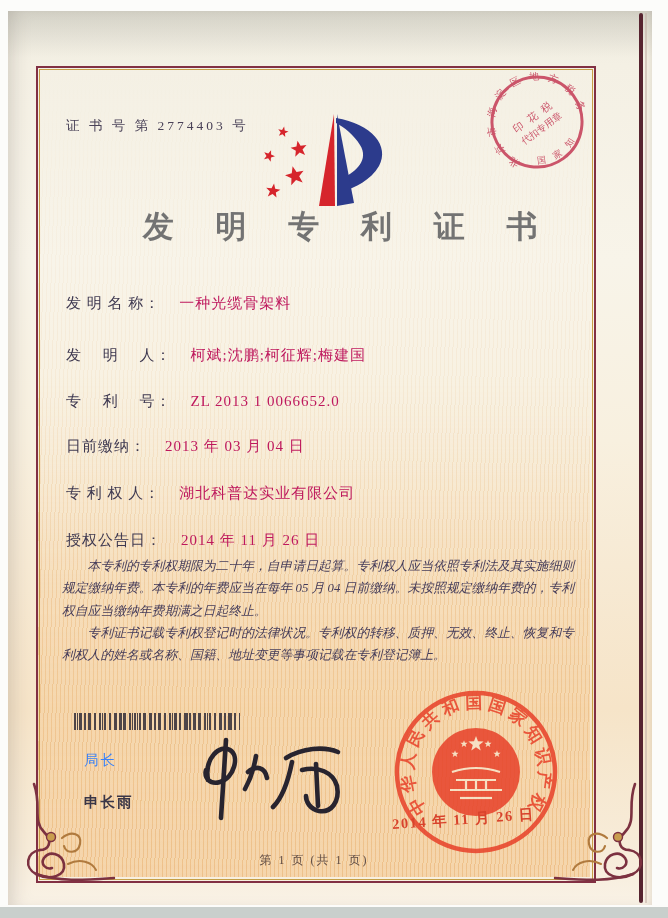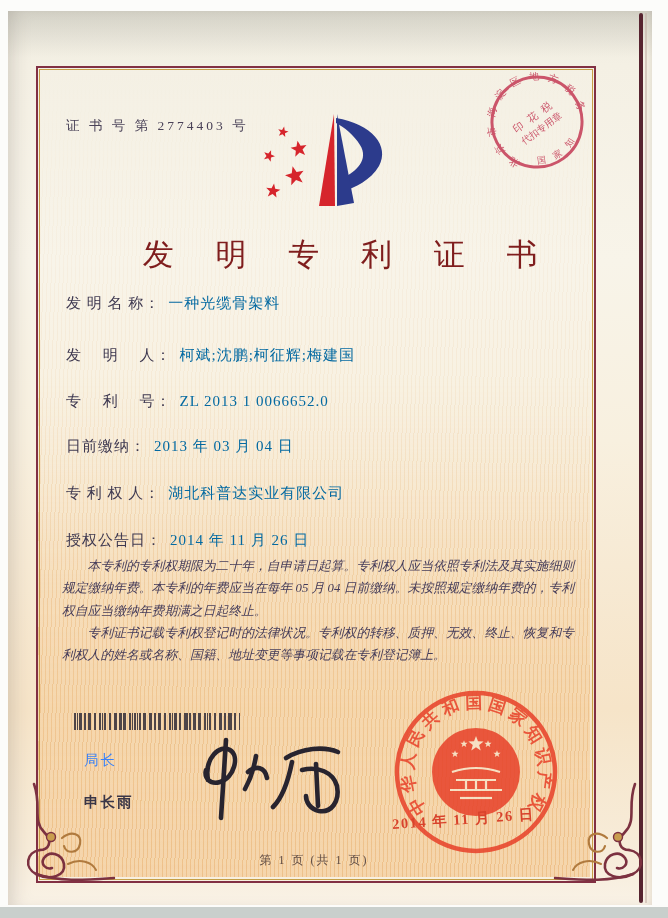--- a/index.html
+++ b/index.html
@@ -33,25 +33,25 @@
       repeating-linear-gradient(92deg, rgba(222,146,62,.30) 0 1px, rgba(255,255,255,0) 1px 4px),
       linear-gradient(180deg, rgba(246,205,150,0) 38%, rgba(246,200,140,.40) 62%, rgba(243,192,130,.55) 100%);
     -webkit-mask-image:linear-gradient(180deg,transparent 0%,rgba(0,0,0,.25) 38%,rgba(0,0,0,.8) 66%,#000 100%);
             mask-image:linear-gradient(180deg,transparent 0%,rgba(0,0,0,.25) 38%,rgba(0,0,0,.8) 66%,#000 100%);
   }
 
   .cert-no{position:absolute;left:66px;top:117px;font-size:13.5px;letter-spacing:3px;color:#4a4258;}
   .logo{position:absolute;left:250px;top:108px;width:150px;height:104px;}
   .title{
     position:absolute;left:60px;top:206px;width:560px;text-align:center;
-    font-size:31px;font-weight:400;letter-spacing:17px;color:#7f1d1d;text-indent:17px;margin-top:28px;
+    font-size:31px;font-weight:700;letter-spacing:17px;color:#737373;text-indent:17px;
   }
 
   .field{position:absolute;left:66px;font-size:15px;color:#3e3850;letter-spacing:1px;white-space:nowrap;}
-  .field .val{color:#0369a1;margin-left:8px;}
+  .field .val{color:#be185d;margin-left:19px;}
   .f0{top:294px}.f1{top:346px}.f2{top:392px}.f3{top:437px}.f4{top:484px}.f5{top:531px}
 
   .body-text{
     position:absolute;left:62px;top:555px;width:512px;
     font-size:12.8px;line-height:22.3px;color:#443b59;text-align:justify;
     font-style:italic;
   }
   .body-text p{margin:0;text-indent:2em;}
 
   .barcode{

